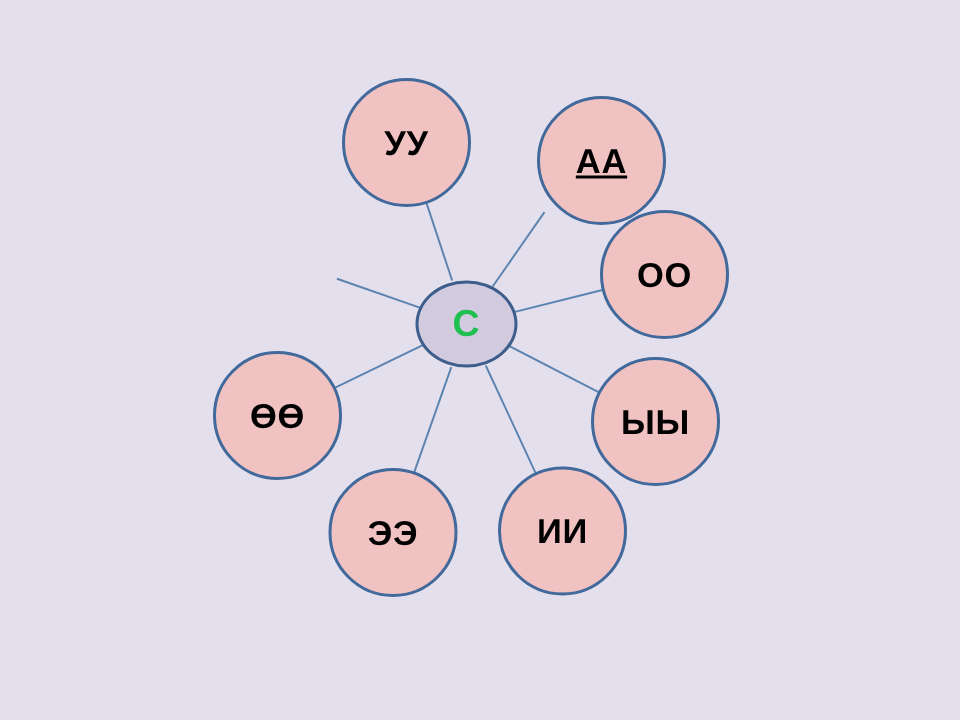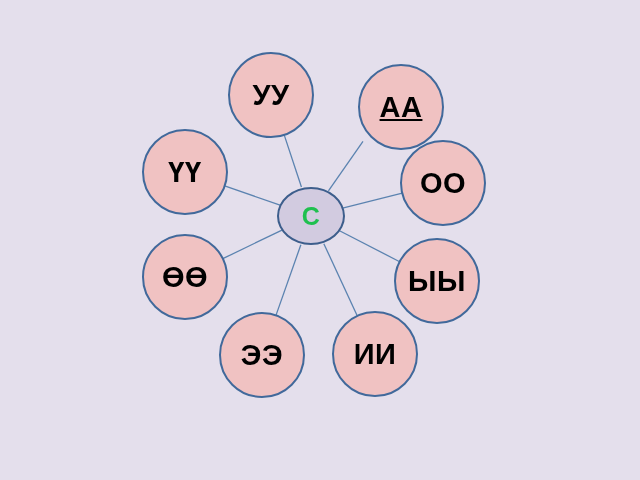--- a/index.html
+++ b/index.html
@@ -38,21 +38,21 @@
     background: #f0c2c2;
     color: #000000;
     font-weight: bold;
     letter-spacing: 0.5px;
     text-align: center;
     line-height: 1;
   }
   .node.leaf {
     width: 86px;
     height: 86px;
-    font-size: 29px;
+    font-size: 23px;
   }
   .node.center {
     width: 68px;
     height: 58px;
     background: #d2cbe0;
     border: 2px solid #3d5e8c;
     font-size: 25px;
     color: #1fc04f;
   }
   .node-label {
@@ -90,19 +90,16 @@
     </div>
     <div class="node leaf" style="width: 86px; height: 86px; left: 332px; top: 311px;">
       <span class="node-label">ИИ</span>
     </div>
     <div class="node leaf" style="width: 86px; height: 86px; left: 142px; top: 234px;">
       <span class="node-label">ӨӨ</span>
     </div>
     <div class="node leaf" style="width: 86px; height: 86px; left: 219px; top: 312px;">
       <span class="node-label">ЭЭ</span>
     </div>
-    <div class="node leaf" style="width: 86px; height: 86px; left: 142px; top: 129px;">
-      <span class="node-label">ҮҮ</span>
-    </div>
     <div class="node center" style="width: 68px; height: 58px; left: 277px; top: 187px;">
       <span class="node-label">С</span>
     </div>
   </div>
 
 </body></html>

